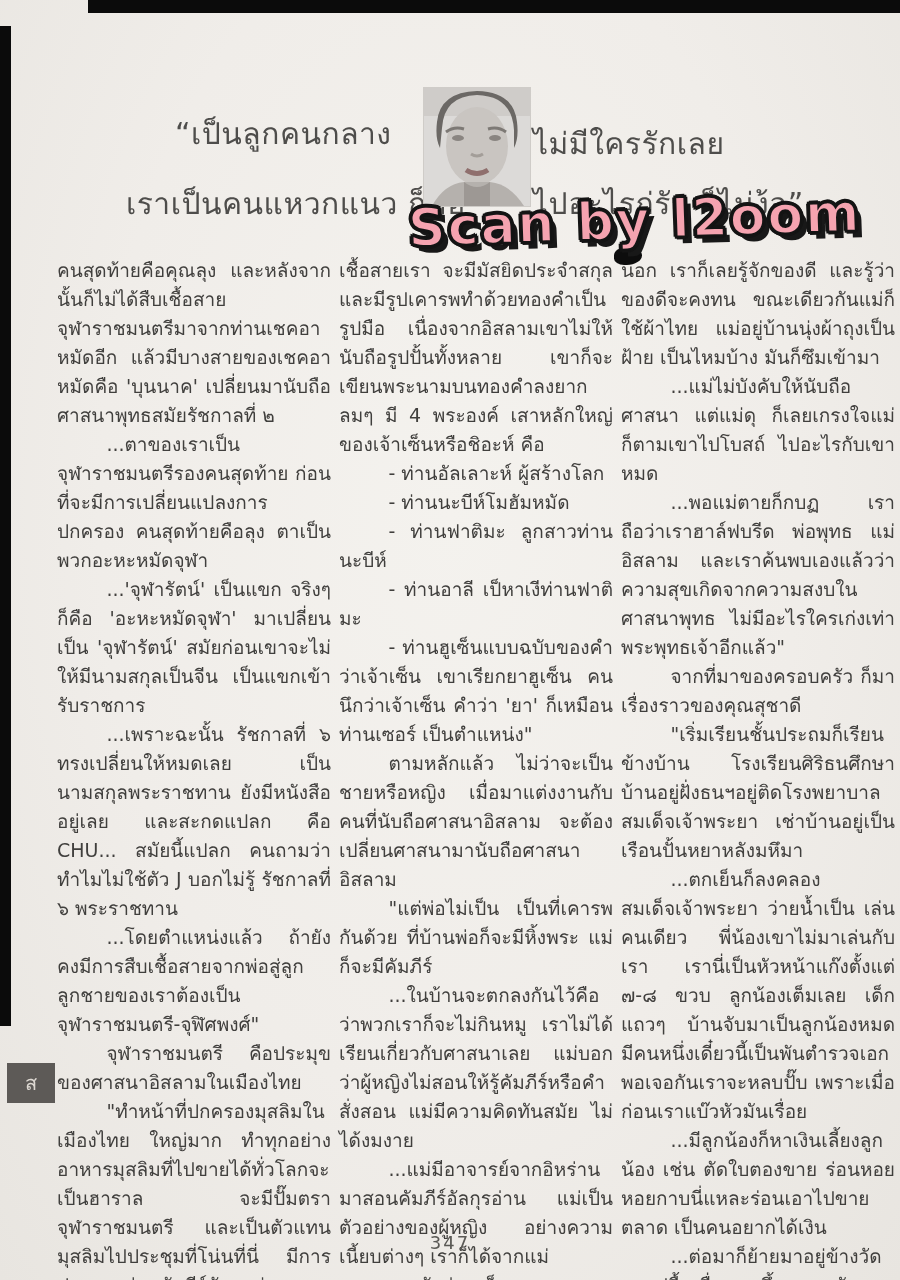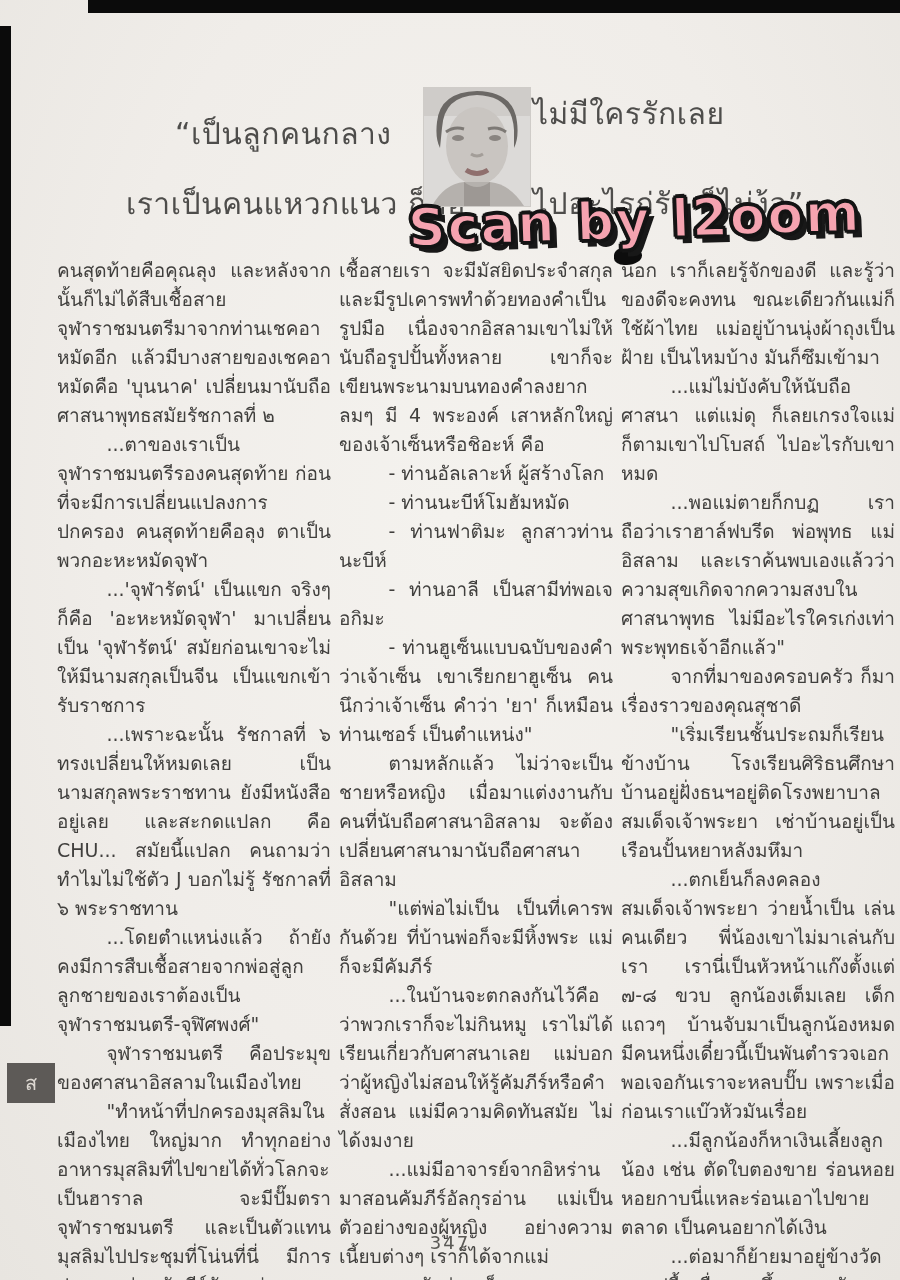--- a/index.html
+++ b/index.html
@@ -14,21 +14,21 @@
       radial-gradient(ellipse at 50% 40%, #f4f2ee 0%, #f0ede9 55%, #e8e5e0 100%);
     color:#3f3e3c;
   }
   
   .border-top{position:absolute;top:0;left:88px;right:0;height:13px;background:#0b0b0b;}
   .border-left{position:absolute;top:26px;left:0;width:11px;height:1000px;background:#0b0b0b;}
   .artifact-dot{position:absolute;left:614px;top:247px;width:28px;height:18px;background:#0d0d0d;border-radius:50% 50% 60% 40%;}
   
   .quote{position:absolute;font-size:30px;color:#4e4d4b;letter-spacing:.5px;white-space:nowrap;}
   .q1l{left:175px;top:110px;}
-  .q1r{left:533px;top:90px;text-align:center;}
+  .q1r{left:533px;top:120px;text-align:center;}
   .q2l{left:126px;top:180px;}
   .q2r{left:533px;top:180px;}
   
   .photo{position:absolute;left:424px;top:88px;width:106px;height:118px;overflow:hidden;background:#dcdad8;box-shadow:0 0 0 1px #cfccc8;}
   
   .watermark{
     position:absolute;left:408px;top:190px;width:460px;
     font-size:52px;font-weight:bold;letter-spacing:2px;white-space:nowrap;
     transform:rotate(-2deg);
     -webkit-text-stroke:2px #141414;
@@ -102,21 +102,21 @@
         <p class="indent">...โดยตำแหน่งแล้ว ถ้ายังคงมีการสืบเชื้อสายจากพ่อสู่ลูก ลูกชายของเราต้องเป็นจุฬาราชมนตรี-จุฬิศพงศ์"</p>
         <p class="indent">จุฬาราชมนตรี คือประมุขของศาสนาอิสลามในเมืองไทย</p>
         <p class="indent">"ทำหน้าที่ปกครองมุสลิมในเมืองไทย ใหญ่มาก ทำทุกอย่าง อาหารมุสลิมที่ไปขายได้ทั่วโลกจะเป็นฮาราล จะมีปั๊มตราจุฬาราชมนตรี และเป็นตัวแทนมุสลิมไปประชุมที่โน่นที่นี่ มีการประกวดอ่านคัมภีร์อัลกุลอ่าน</p>
         <p class="indent">...สมัยจุฬาราชมนตรีที่เป็น</p>
       </div>
       <div class="col">
         <p>เชื้อสายเรา จะมีมัสยิดประจำสกุลและมีรูปเคารพทำด้วยทองคำเป็นรูปมือ เนื่องจากอิสลามเขาไม่ให้นับถือรูปปั้นทั้งหลาย เขาก็จะเขียนพระนามบนทองคำลงยากลมๆ มี 4 พระองค์ เสาหลักใหญ่ของเจ้าเซ็นหรือชิอะห์ คือ</p>
         <p class="indent">- ท่านอัลเลาะห์ ผู้สร้างโลก</p>
         <p class="indent">- ท่านนะบีห์โมฮัมหมัด</p>
         <p class="indent">- ท่านฟาติมะ ลูกสาวท่านนะบีห์</p>
-        <p class="indent">- ท่านอาลี เป็นสามีท่พอเจอกิมะ</p>
+        <p class="indent">- ท่านอาลี เป็หาเงีท่านฟาติมะ</p>
         <p class="indent">- ท่านฮูเซ็นแบบฉบับของคำว่าเจ้าเซ็น เขาเรียกยาฮูเซ็น คนนึกว่าเจ้าเซ็น คำว่า 'ยา' ก็เหมือนท่านเซอร์ เป็นตำแหน่ง"</p>
         <p class="indent">ตามหลักแล้ว ไม่ว่าจะเป็นชายหรือหญิง เมื่อมาแต่งงานกับคนที่นับถือศาสนาอิสลาม จะต้องเปลี่ยนศาสนามานับถือศาสนาอิสลาม</p>
         <p class="indent">"แต่พ่อไม่เป็น เป็นที่เคารพกันด้วย ที่บ้านพ่อก็จะมีหิ้งพระ แม่ก็จะมีคัมภีร์</p>
         <p class="indent">...ในบ้านจะตกลงกันไว้คือว่าพวกเราก็จะไม่กินหมู เราไม่ได้เรียนเกี่ยวกับศาสนาเลย แม่บอกว่าผู้หญิงไม่สอนให้รู้คัมภีร์หรือคำสั่งสอน แม่มีความคิดทันสมัย ไม่ได้งมงาย</p>
         <p class="indent">...แม่มีอาจารย์จากอิหร่านมาสอนคัมภีร์อัลกุรอ่าน แม่เป็นตัวอย่างของผู้หญิง อย่างความเนี้ยบต่างๆ เราก็ได้จากแม่</p>
         <p class="indent">...สมัยก่อนเด็ก ๑๐ ขวบ เห็นแม่ใช้ชาแนล นัมเบอร์ ไฟว์ เวลาซื้อเสื้อให้พ่อเป็นแอร์โร่ของ</p>
       </div>
       <div class="col">
         <p>นอก เราก็เลยรู้จักของดี และรู้ว่าของดีจะคงทน ขณะเดียวกันแม่ก็ใช้ผ้าไทย แม่อยู่บ้านนุ่งผ้าถุงเป็นฝ้าย เป็นไหมบ้าง มันก็ซึมเข้ามา</p>
         <p class="indent">...แม่ไม่บังคับให้นับถือศาสนา แต่แม่ดุ ก็เลยเกรงใจแม่ ก็ตามเขาไปโบสถ์ ไปอะไรกับเขาหมด</p>

